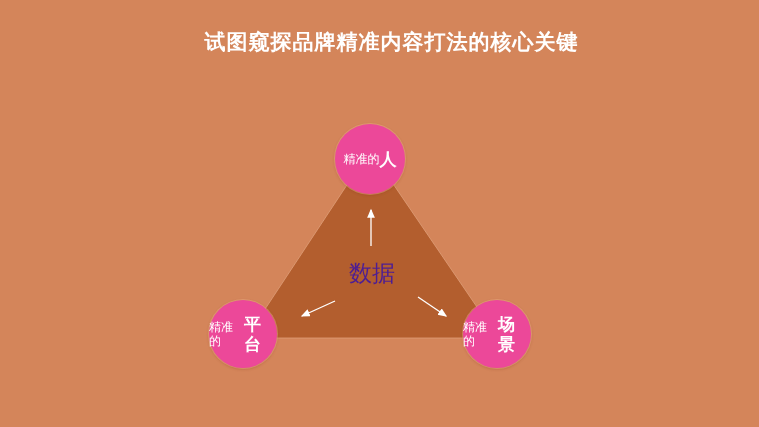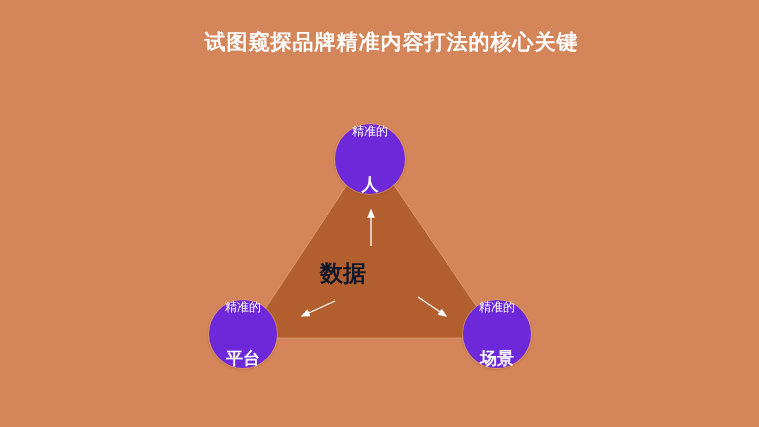--- a/index.html
+++ b/index.html
@@ -1,22 +1,22 @@
 <!DOCTYPE html>
 <html><head>
 <meta charset="utf-8">
 <style>
   html,body{margin:0;padding:0;}
   body{width:759px;height:427px;background:#d4855a;position:relative;overflow:hidden;font-family:"DejaVu Sans",sans-serif;}
   .title{position:absolute;left:12px;width:759px;top:28px;text-align:center;color:#fff;font-size:21px;font-weight:bold;letter-spacing:1px;padding-left:-10px;}
   svg.diagram{position:absolute;left:0;top:0;}
-  .node{position:absolute;border-radius:50%;background:#6d28d9;box-shadow:0 0 0 1px rgba(240,180,140,0.45), 0 1px 3px rgba(120,50,20,0.35);display:flex;flex-direction:column;align-items:center;justify-content:space-between;color:#fff;}
+  .node{position:absolute;border-radius:50%;background:#ec4899;box-shadow:0 0 0 1px rgba(240,180,140,0.45), 0 1px 3px rgba(120,50,20,0.35);display:flex;flex-direction:row;align-items:center;justify-content:center;color:#fff;}
   .node .sub{font-size:12px;line-height:14px;}
   .node .main{font-size:17px;font-weight:bold;line-height:20px;}
-  .center-label{position:absolute;left:320px;top:258px;width:104px;text-align:left;color:#0f172a;font-size:23px;font-weight:bold;}
+  .center-label{position:absolute;left:320px;top:258px;width:104px;text-align:center;color:#4c1d95;font-size:23px;font-weight:normal;}
 </style>
 </head>
 <body>
 
 <div class="title">试图窥探品牌精准内容打法的核心关键</div>
 
 <svg class="diagram" width="759" height="427">
   <defs>
     <marker id="ah" markerWidth="8" markerHeight="8" refX="6" refY="3" orient="auto">
       <path d="M0,0 L7,3 L0,6 Z" fill="#fff"></path>

